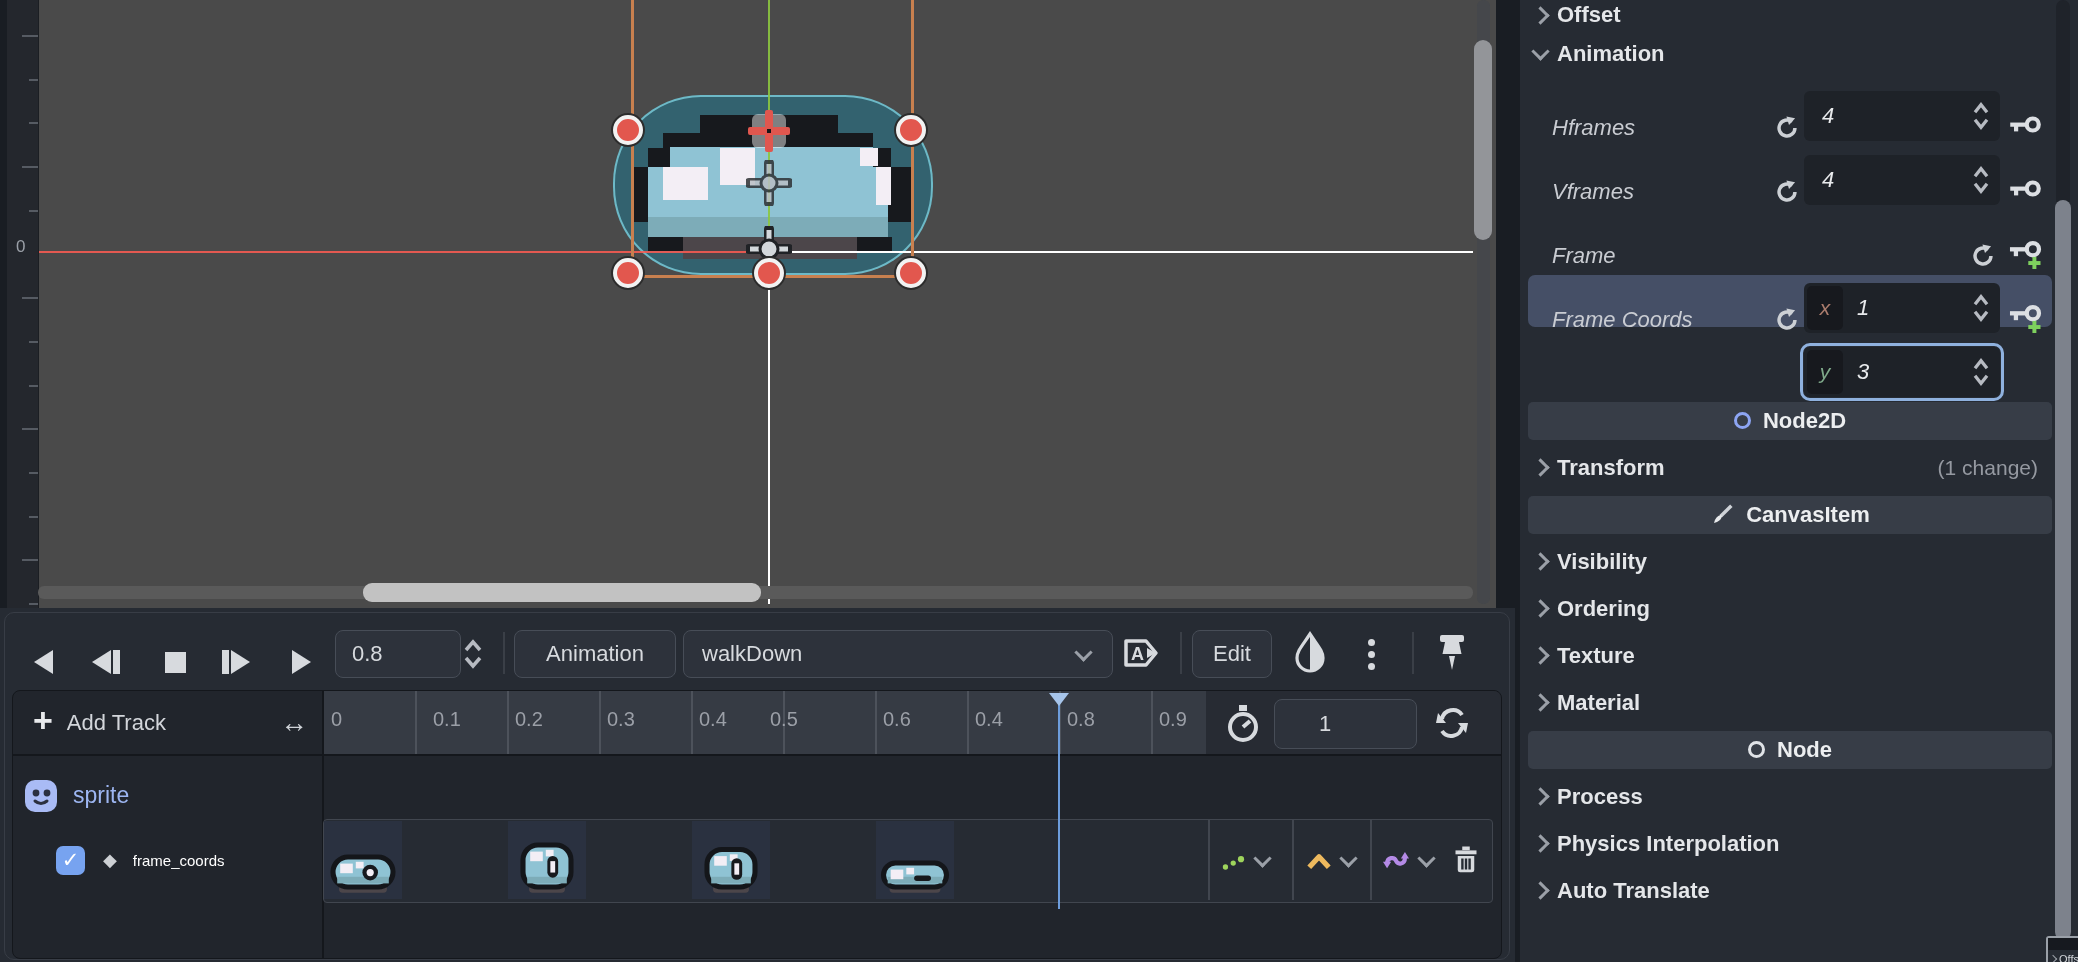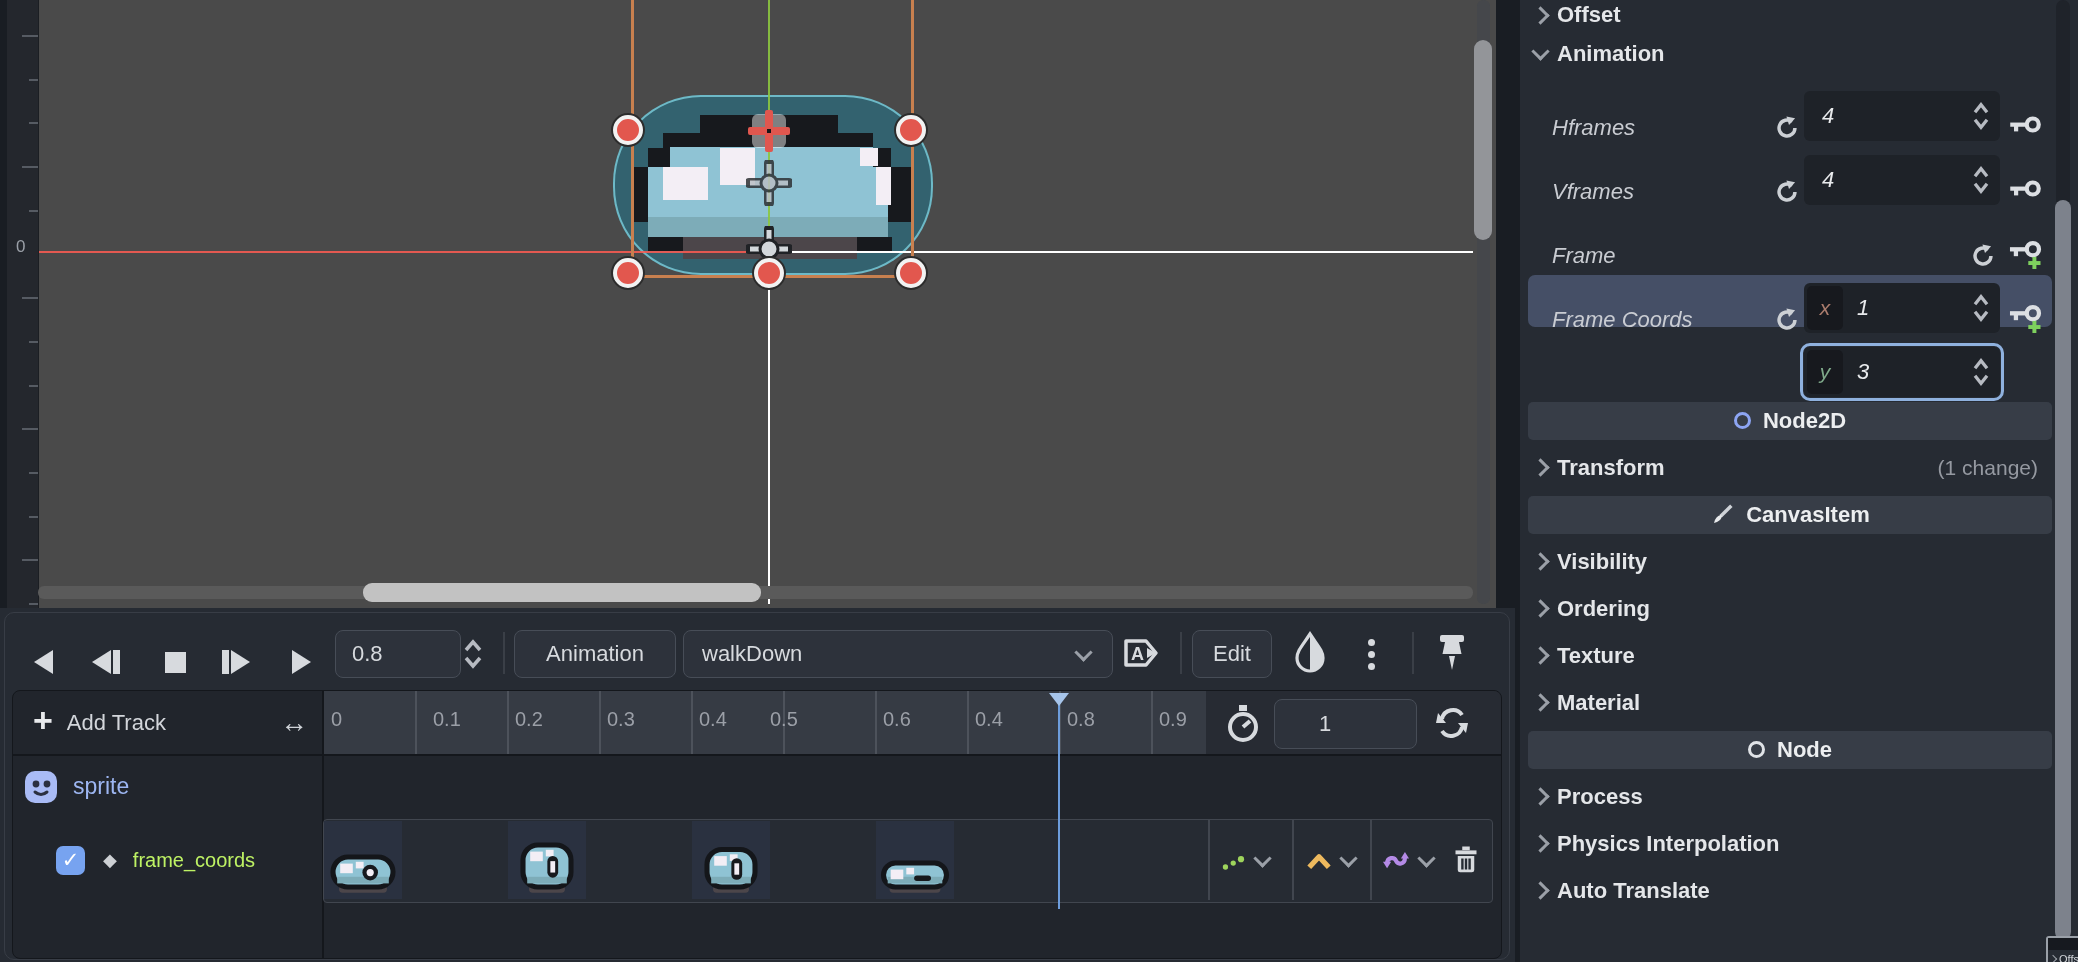--- a/index.html
+++ b/index.html
@@ -48,21 +48,21 @@
   #addtrack{position:absolute;left:0;top:0;width:309px;height:63px;display:flex;align-items:center;color:#d3d6db;font-size:22px;}
   #keysbox{position:absolute;left:310px;top:128px;width:1168px;height:82px;background:#262b33;border:1px solid #41464f;border-radius:4px;}
   .ksep{position:absolute;top:0;width:2px;height:80px;background:#41464f;}
   .kbtn{position:absolute;top:0;height:80px;display:flex;align-items:center;}
   .chev-s{width:10px;height:10px;border-right:3px solid #9ba0a8;border-bottom:3px solid #9ba0a8;transform:rotate(45deg);margin-left:8px;margin-top:-4px;}
   .keyframe{position:absolute;width:78px;height:78px;top:1px;background:#2a3140;}
   #playhead{position:absolute;left:1045px;top:2px;width:2px;height:216px;background:#6d9ddc;}
   #playtri{position:absolute;left:1036px;top:2px;width:0;height:0;border-left:10px solid transparent;border-right:10px solid transparent;border-top:13px solid #a6c4ea;}
   .trackrow-name{position:absolute;display:flex;align-items:center;}
   .nodetext{color:#9db6f2;font-size:23px;}
-  .proptext{color:#bef264;font-size:20px;}
+  .proptext{color:#ffffff;font-size:15px;}
   #fc-check{width:29px;height:29px;background:#77a3f0;border-radius:7px;display:flex;align-items:center;justify-content:center;color:#fff;font-size:21px;font-weight:bold;}
   
   #inspector{left:1520px;top:0;width:558px;height:962px;background:#262b33;}
   #insp-rows{position:absolute;left:8px;top:0;width:524px;}
   .irow-section{display:flex;align-items:center;height:47px;padding-left:6px;box-sizing:border-box;}
   .irow-section .lbl{color:#e4e6e9;font-weight:bold;font-size:22px;margin-left:10px;}
   .irow-section .extra{margin-left:auto;margin-right:14px;color:#9599a1;font-size:21px;font-weight:normal;}
   .chev{width:10px;height:10px;border-right:3px solid #9ba0a8;border-bottom:3px solid #9ba0a8;flex:none;}
   .chev.right{transform:rotate(-45deg);}
   .chev.down{transform:rotate(45deg);margin-top:-5px;}
@@ -292,21 +292,21 @@
 
     <div id="hdr-sep"></div>
     <div id="name-sep"></div>
 
     <div id="addtrack">
       <span style="font-size:34px;color:#e8eaec;margin:0 14px 4px 20px;font-weight:bold">+</span>
       <span>Add Track</span>
       <span style="margin-left:auto;margin-right:14px;font-size:28px;color:#cfd3d8">↔</span>
     </div>
 
-    <div class="trackrow-name" style="left:0;top:63px;width:309px;height:65px">
+    <div class="trackrow-name" style="left:0;top:72px;width:309px;height:65px">
       <svg style="margin-left:10px" width="36" height="36" viewBox="0 0 36 36">
         <rect x="2" y="2" width="32" height="32" rx="10" fill="#a9bbf5"></rect>
         <circle cx="13" cy="15" r="3.4" fill="#2b3040"></circle>
         <circle cx="24" cy="15" r="3.4" fill="#2b3040"></circle>
         <path d="M12 23 q6 5 12 0" stroke="#2b3040" stroke-width="3" fill="none" stroke-linecap="round"></path>
       </svg>
       <span class="nodetext" style="margin-left:14px">sprite</span>
     </div>
 
     <div class="trackrow-name" style="left:0;top:128px;width:309px;height:82px">

